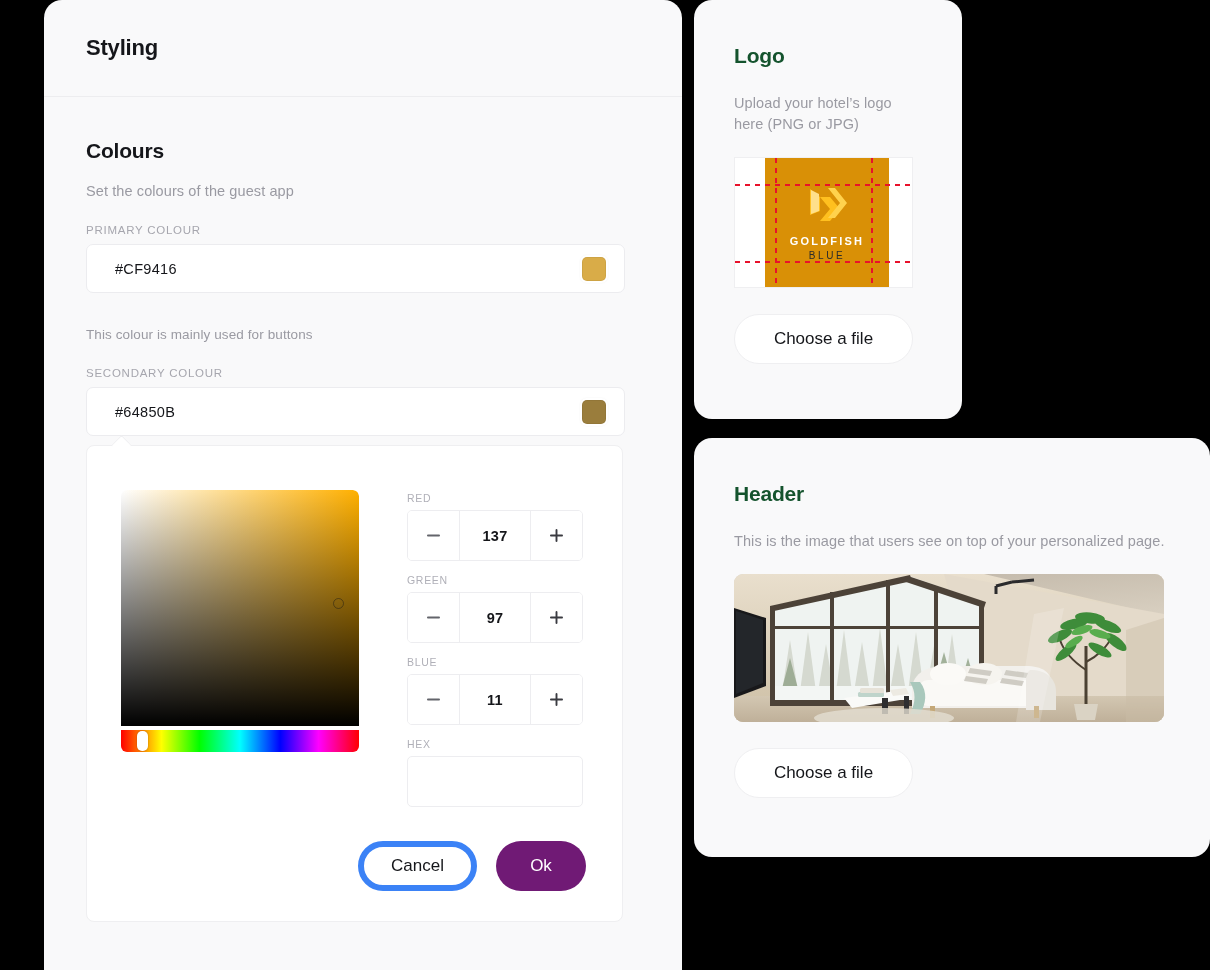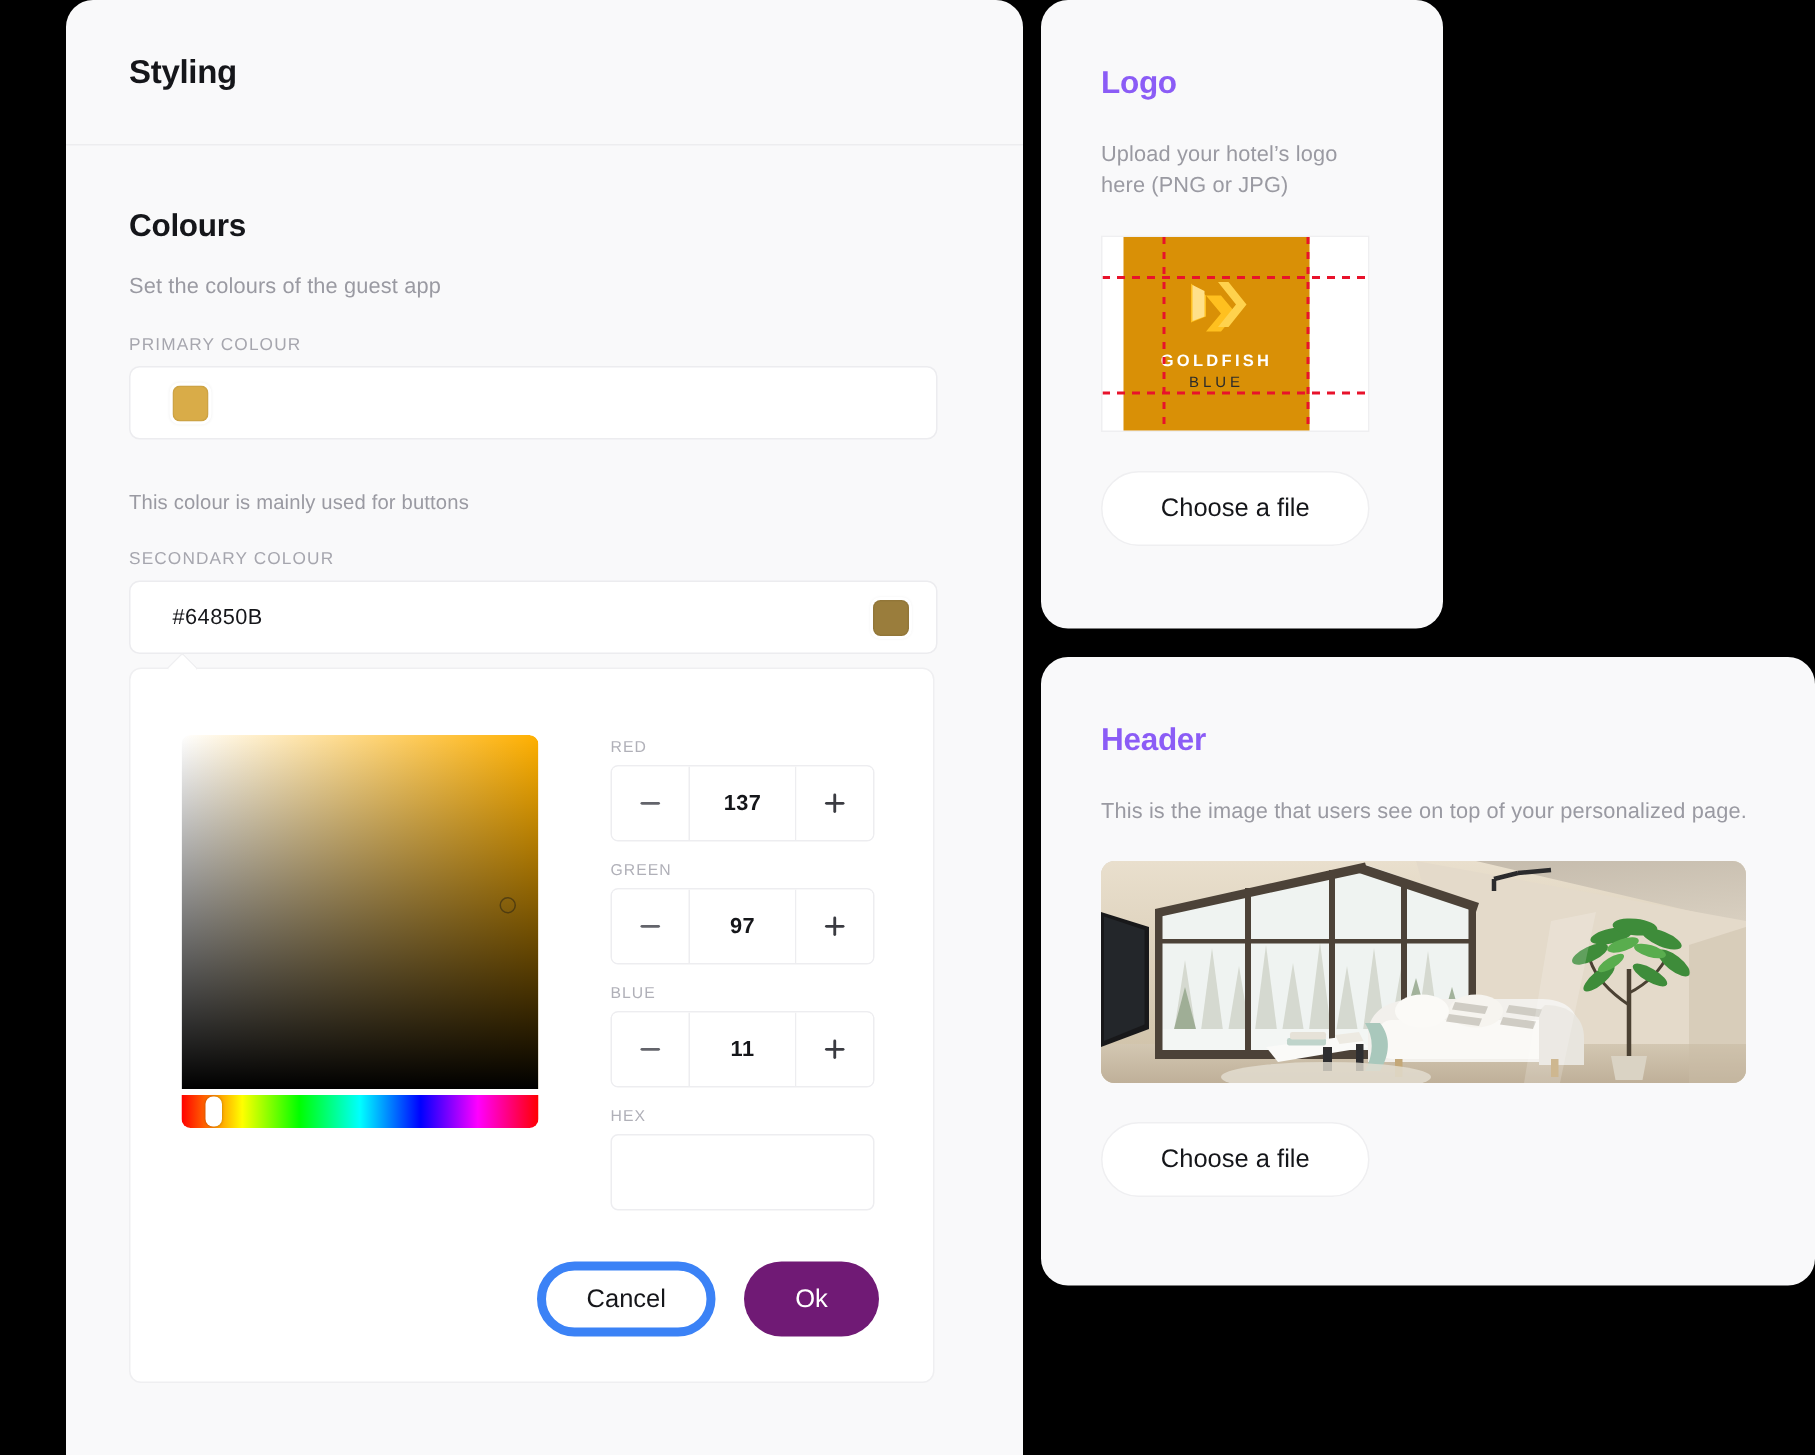--- a/index.html
+++ b/index.html
@@ -281,21 +281,21 @@
     width: 516px;
     height: 419px;
     background: #F9F9FA;
     border-radius: 18px;
     padding: 44px 40px 0 40px;
   }
 
   .card-title {
     font-size: 21px;
     font-weight: 700;
-    color: #8b5cf6;
+    color: #14532d;
     letter-spacing: -0.2px;
   }
   .card-sub {
     font-size: 14.5px;
     line-height: 21px;
     color: #9A9AA2;
     margin-top: 25px;
     letter-spacing: 0.1px;
   }
 
@@ -304,21 +304,21 @@
     position: relative;
     width: 179px;
     height: 131px;
     margin-top: 22px;
     background: #FFFFFF;
     border: 1px solid #EFEFF1;
     overflow: hidden;
   }
   #logo-art {
     position: absolute;
-    left: 14px;
+    left: 30px;
     top: 0;
     width: 124px;
     height: 131px;
     background: #D99006;
     display: flex;
     flex-direction: column;
     align-items: center;
     justify-content: center;
   }
   #logo-mark {
@@ -382,20 +382,21 @@
       <div class="panel-header-title">Styling</div>
     </div>
 
     <div class="panel-body">
 
       <div class="section-title">Colours</div>
       <div class="section-sub">Set the colours of the guest app</div>
 
       <div class="field-label">PRIMARY COLOUR</div>
       <div class="colour-input">
+        <span class="colour-input-value">#CF9416</span>
         <span class="colour-swatch" id="primary-swatch" style="background: rgb(217, 172, 72);"></span>
       </div>
       <div class="helper-text">This colour is mainly used for buttons</div>
 
       <div class="field-label">SECONDARY COLOUR</div>
       <div class="colour-input">
         <span class="colour-input-value">#64850B</span>
         <span class="colour-swatch" id="secondary-swatch" style="background: rgb(154, 125, 60);"></span>
       </div>
 

